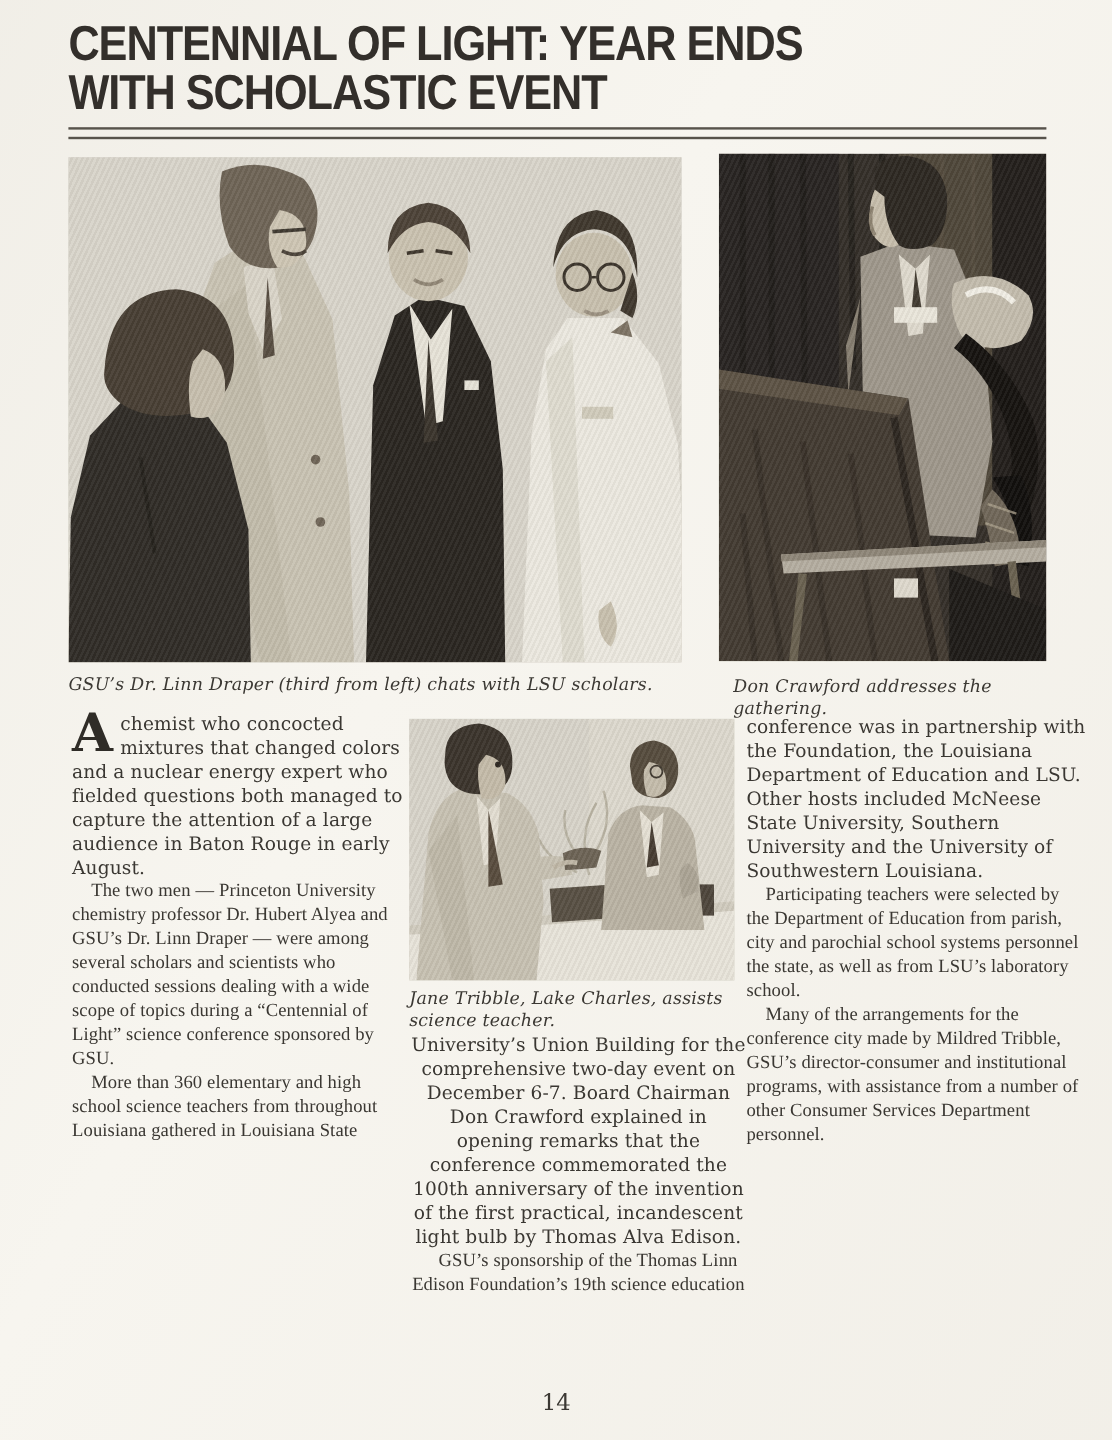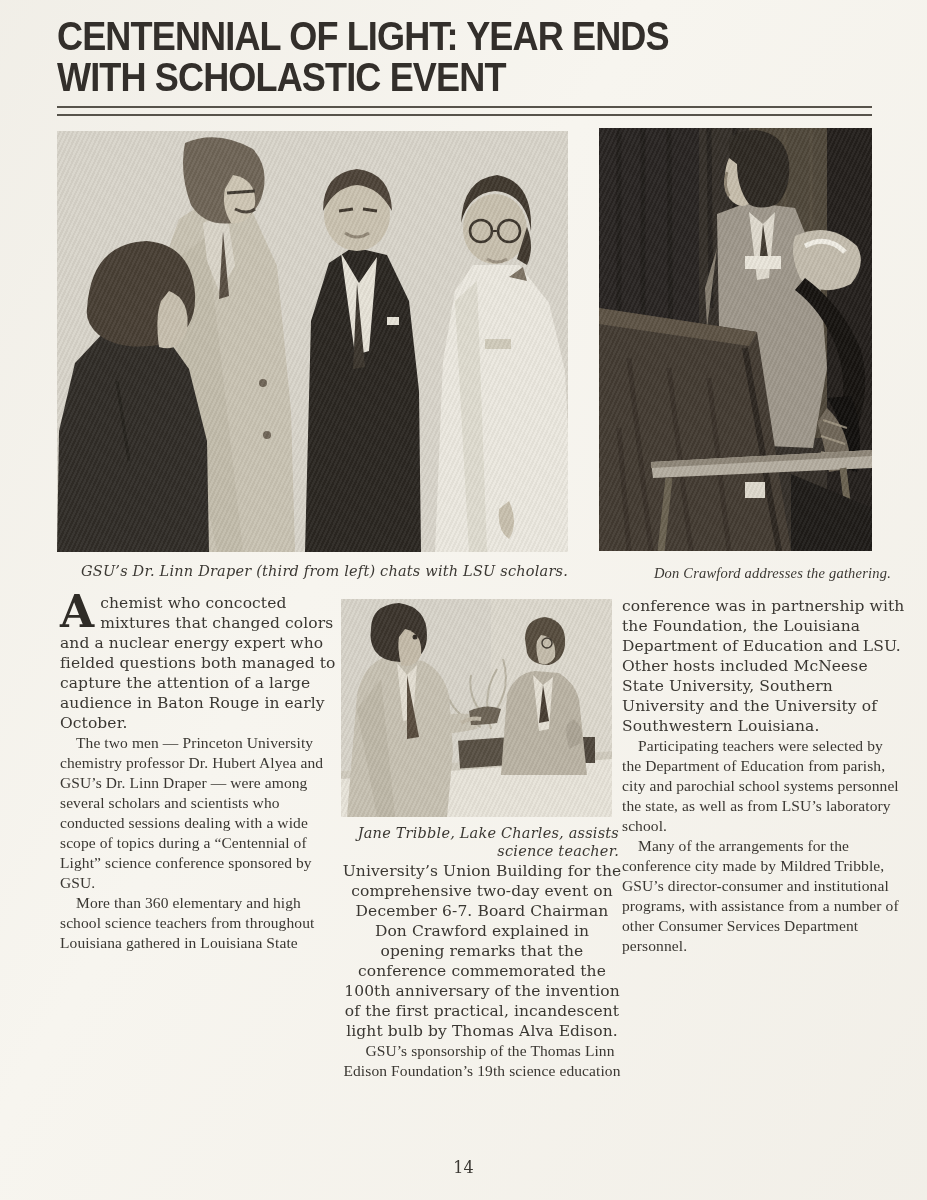--- a/index.html
+++ b/index.html
@@ -58,24 +58,23 @@
   .photo-left  { left: 57px;  top: 131px; width: 511px; height: 421px; }
   .photo-right { left: 599px; top: 128px; width: 273px; height: 423px; }
   .photo-mid   { left: 341px; top: 599px; width: 271px; height: 218px; }
   .caption {
     position: absolute;
     font-style: italic;
     font-size: 14.5px;
     line-height: 18px;
     color: #3b3833;
     letter-spacing: 0.2px;
-    text-align: right;
   }
   .cap-left  { left: 57px;  top: 562px; width: 511px; }
-  .cap-right { left: 611px; top: 564px; width: 280px; font-family: Liberation Serif, serif; }
+  .cap-right { left: 611px; top: 564px; width: 280px; }
   .cap-mid   { left: 341px; top: 824px; width: 278px; }
   .col {
     position: absolute;
     font-size: 15.5px;
     line-height: 20px;
     letter-spacing: 0.1px;
     color: #3a3732;
     text-align: left;
   }
   .col p { margin: 0; }
@@ -88,21 +87,21 @@
     font-size: 44px;
     line-height: 34px;
     font-weight: bold;
     color: #2f2c27;
     padding: 2px 6px 0 0;
   }
   .pagenum {
     position: absolute;
     left: 0; right: 0; top: 1158px;
     text-align: center;
-    font-size: 16px;
+    font-size: 19px;
     color: #3b3833;
   }
 </style>
 </head>
 <body>
 
 <div class="page">
 
   <h1 class="headline">
     <span class="hl-line">CENTENNIAL OF LIGHT: YEAR ENDS</span>
@@ -208,21 +207,21 @@
         <path d="M70 350 L62 423 M244 340 L254 423" stroke="#68604f" stroke-width="7"></path>
         <path d="M192 346 L273 380 L273 423 L192 423 Z" fill="#1c1916"></path>
       </g>
     </svg>
   </figure>
 
   <div class="caption cap-left">GSU’s Dr. Linn Draper (third from left) chats with LSU scholars.</div>
   <div class="caption cap-right">Don Crawford addresses the gathering.</div>
 
   <div class="col col1">
-    <p><span class="dropcap">A</span><span>chemist who concocted mixtures that changed colors and a nuclear energy expert who fielded questions both managed to capture the attention of a large audience in Baton Rouge in early October.</span></p>
+    <p><span class="dropcap">A</span><span>chemist who concocted mixtures that changed colors and a nuclear energy expert who fielded questions both managed to capture the attention of a large audience in Baton Rouge in early August.</span></p>
     <p class="indent">The two men — Princeton University chemistry professor Dr. Hubert Alyea and GSU’s Dr. Linn Draper — were among several scholars and scientists who conducted sessions dealing with a wide scope of topics during a “Centennial of Light” science conference sponsored by GSU.</p>
     <p class="indent">More than 360 elementary and high school science teachers from throughout Louisiana gathered in Louisiana State</p>
   </div>
 
   <figure class="photo photo-mid">
     <svg viewBox="0 0 271 218" preserveAspectRatio="none">
       <rect width="271" height="218" fill="#d7d3c9"></rect>
       <rect x="150" y="0" width="121" height="218" fill="#dedacf" opacity="0.7"></rect>
 
       <g stroke="#b5af9f" stroke-width="2" fill="none" opacity="0.9">

